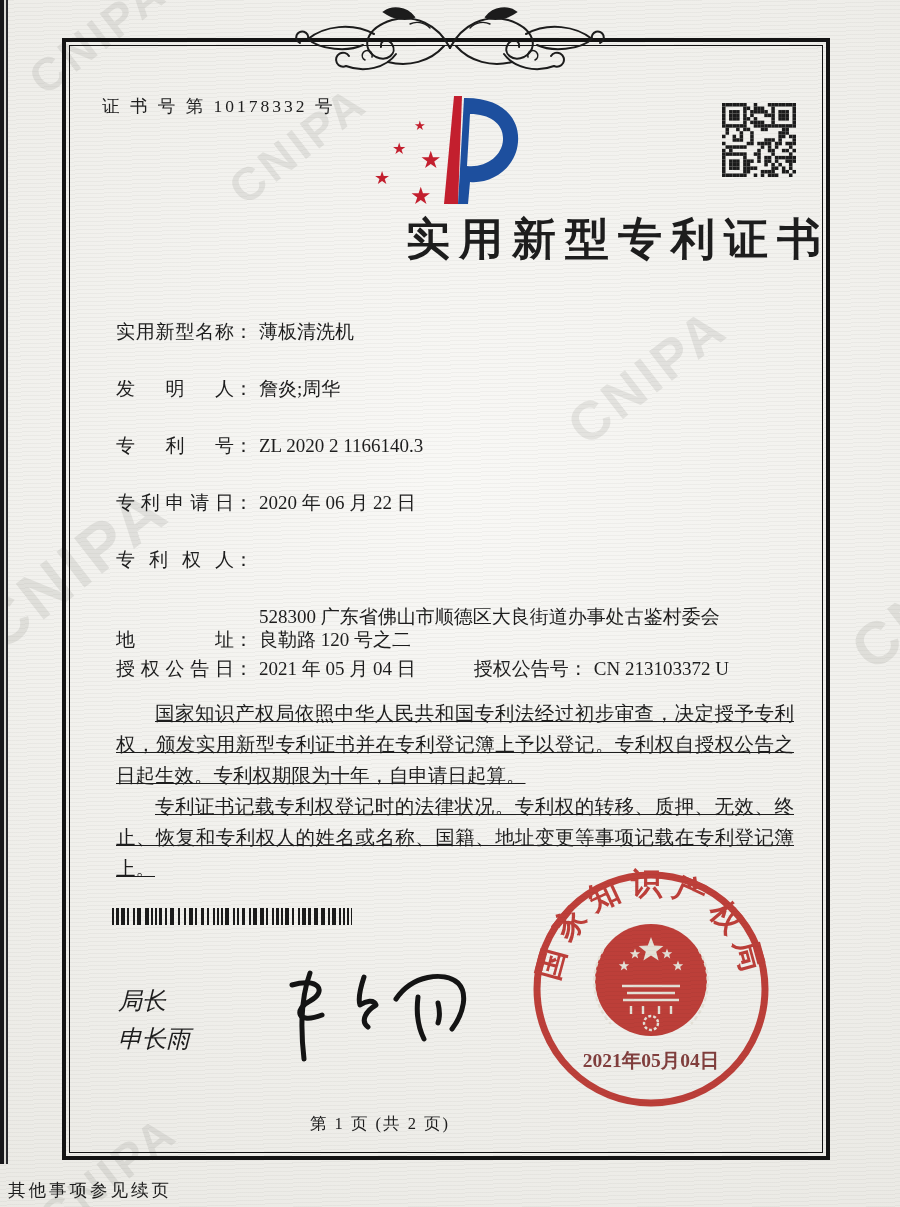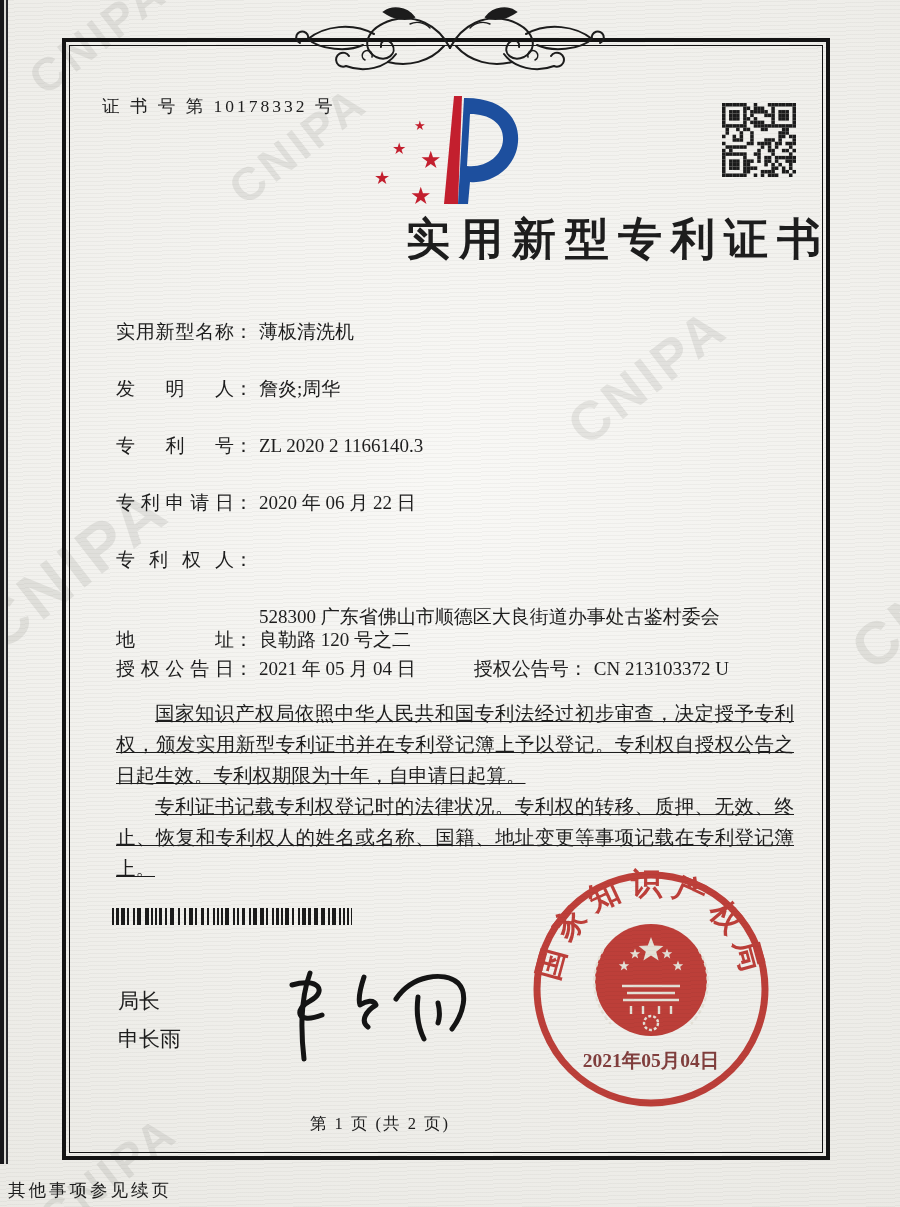--- a/index.html
+++ b/index.html
@@ -57,21 +57,21 @@
   }
   .field-colon{display:inline-block;}
   .field-value{display:inline-block;margin-left:6px;white-space:pre-line;}
   .pair-gap{width:58px;}
   .body-text{
     position:absolute;left:116px;top:698px;width:678px;
     font-size:19.5px;line-height:31px;text-align:justify;text-decoration:underline;
   }
   .body-text p{margin:0;text-indent:2em;}
   .barcode{position:absolute;left:112px;top:908px;}
-  .signer{position:absolute;left:118px;top:982px;font-size:21px;line-height:38px;}
+  .signer{position:absolute;left:118px;top:982px;font-size:24px;line-height:38px;font-style:italic;}
   .signature-svg{position:absolute;left:248px;top:955px;}
   .seal{position:absolute;left:528px;top:866px;opacity:.93;mix-blend-mode:multiply;}
   .page-num{
     position:absolute;left:62px;top:1113px;width:636px;text-align:center;
     font-size:16.5px;letter-spacing:2px;
   }
   .footer-note{
     position:absolute;left:0;top:1178px;width:900px;text-align:left;
     font-size:17.5px;letter-spacing:3px;margin-left:8px;
   }

